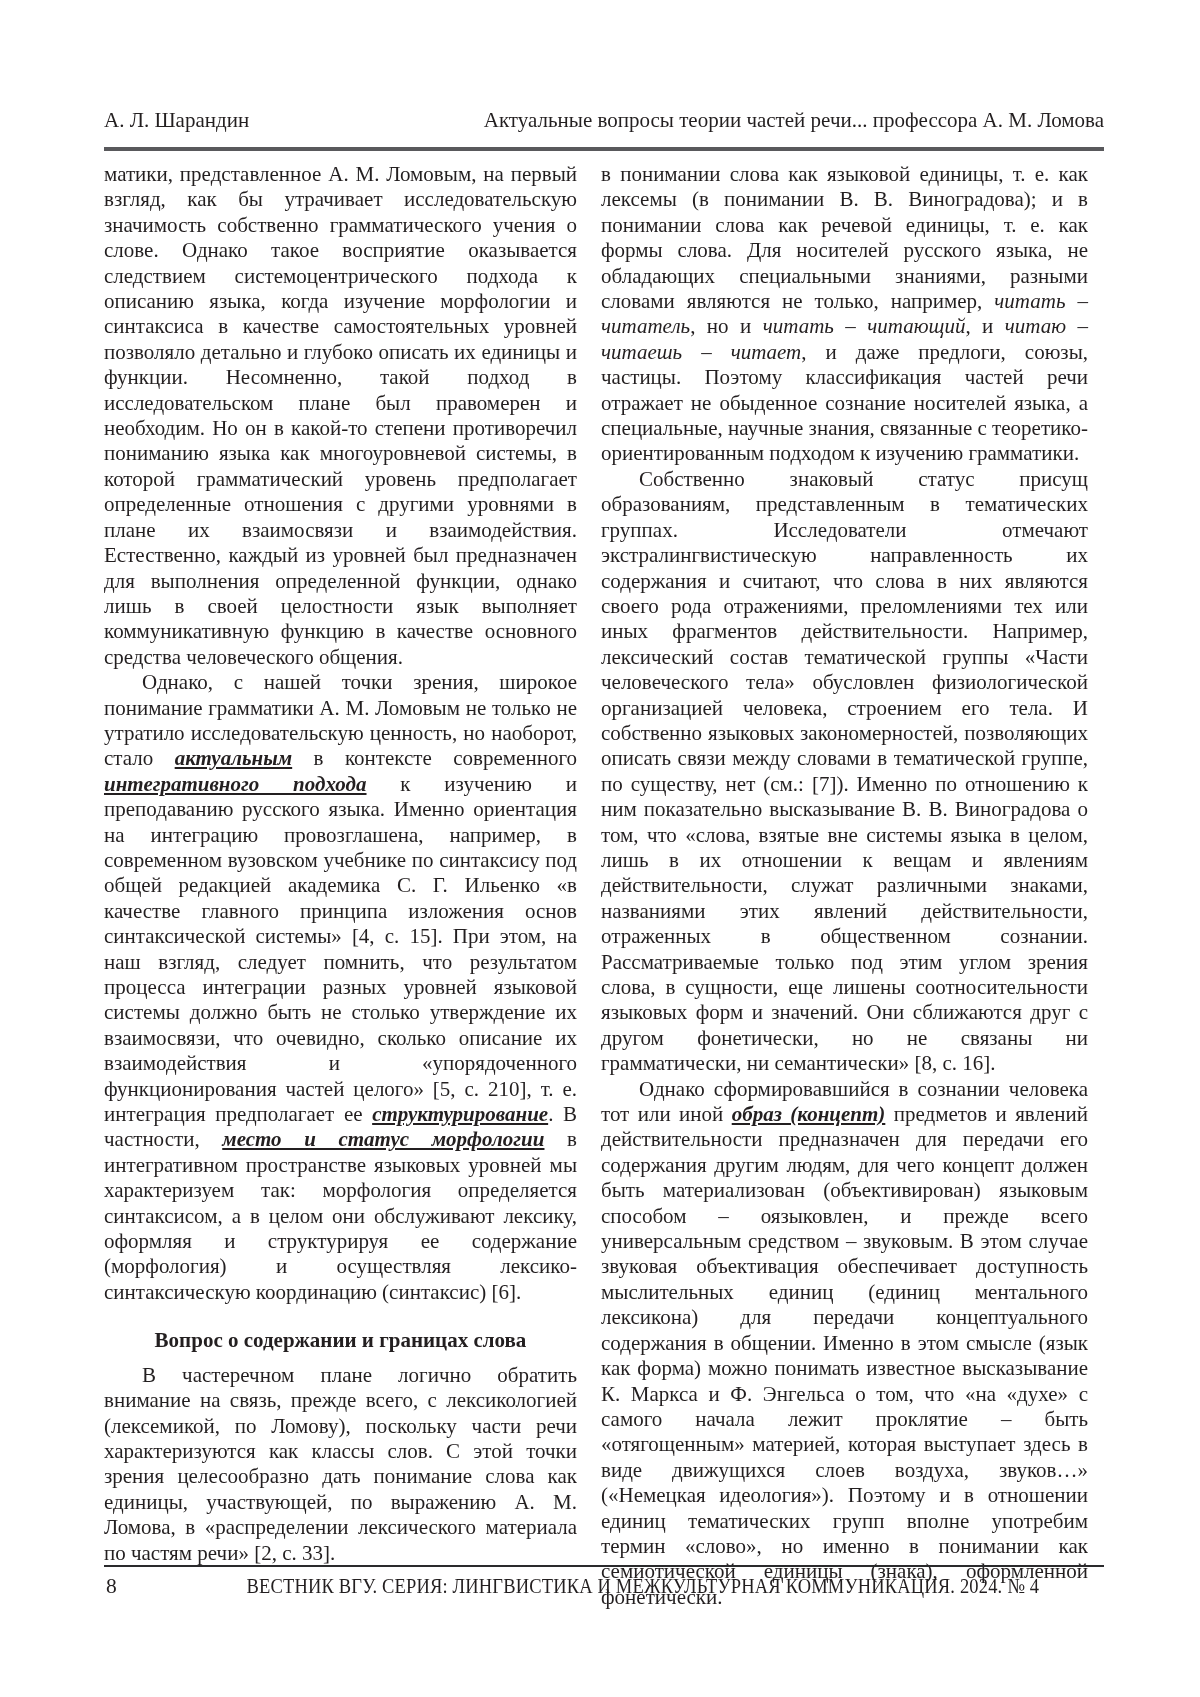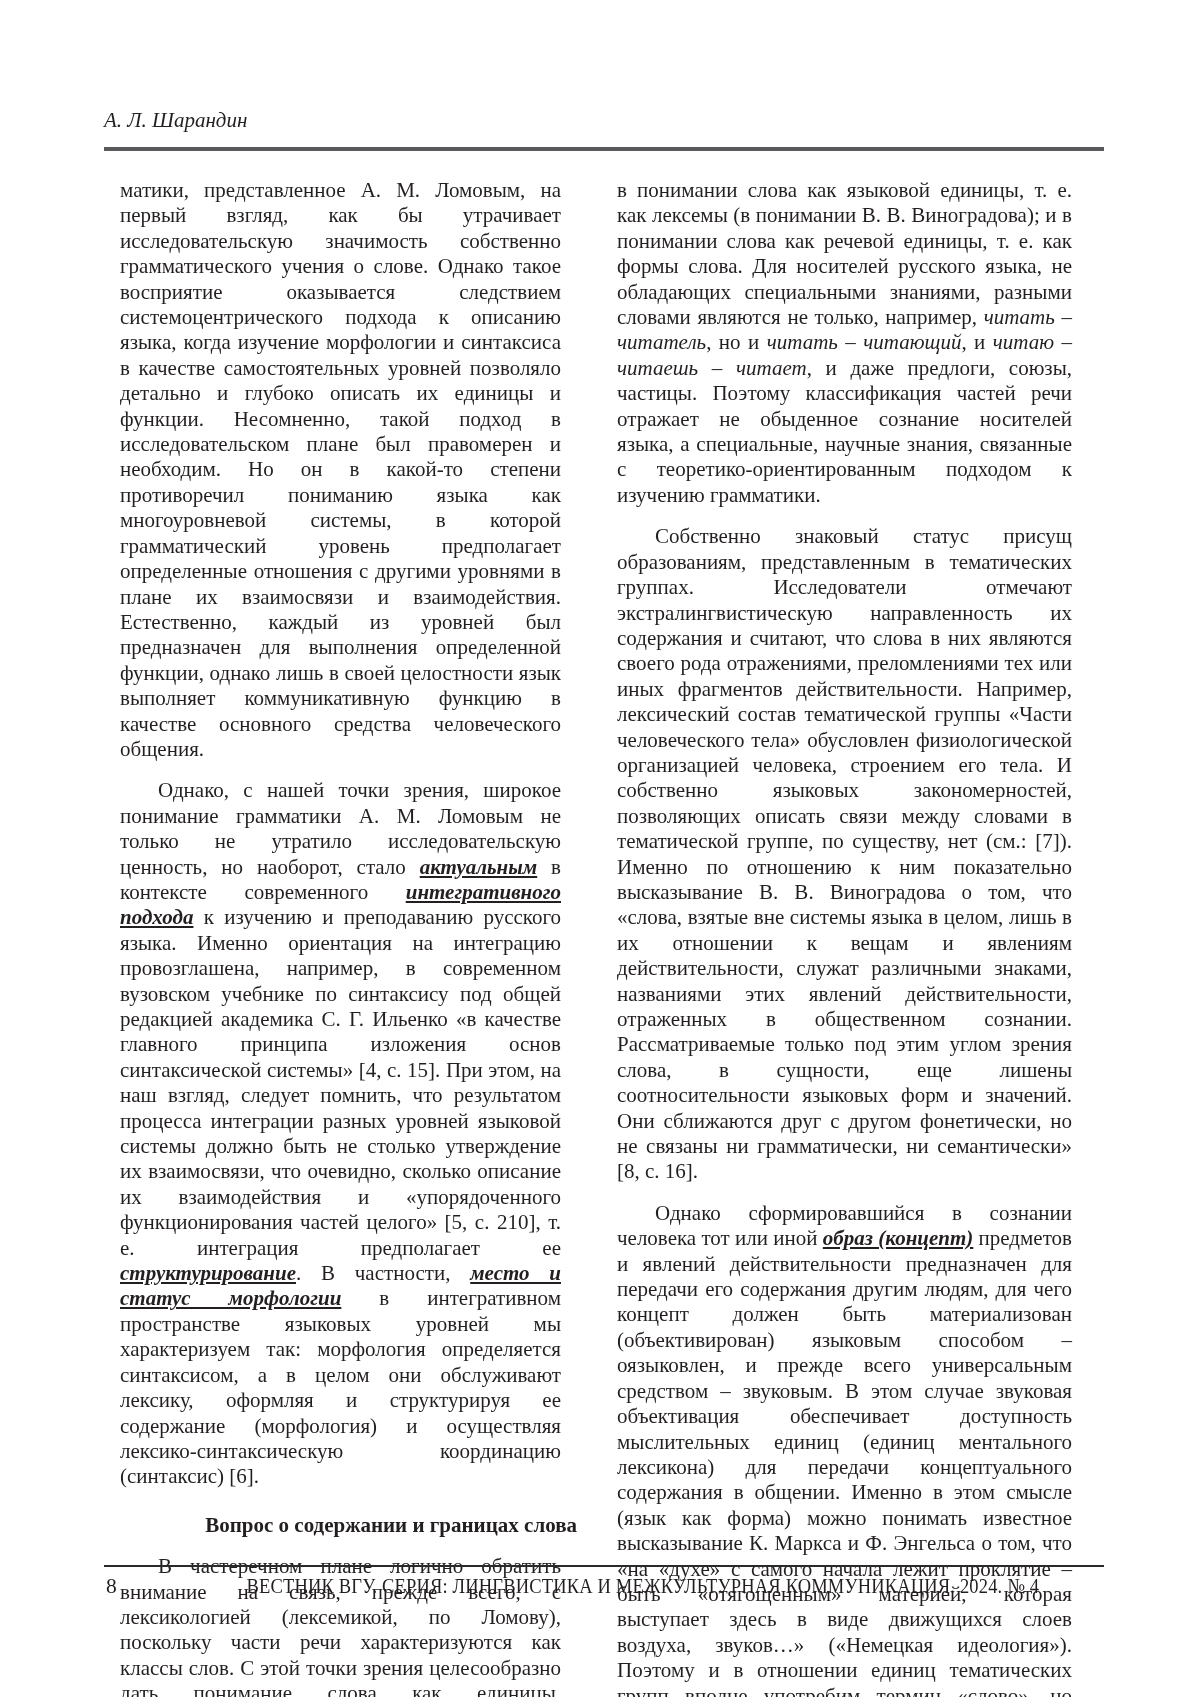--- a/index.html
+++ b/index.html
@@ -14,21 +14,20 @@
     color: #231f20;
   }
   .running-head {
     position: absolute;
     left: 104px;
     width: 1000px;
     top: 106px;
     display: flex;
     justify-content: space-between;
     align-items: flex-end;
-    font-style: italic;
     font-size: 21px;
     line-height: 28px;
     white-space: nowrap;
   }
   .head-rule {
     position: absolute;
     left: 104px;
     width: 1000px;
     top: 147px;
     height: 4px;
@@ -38,27 +37,27 @@
     position: absolute;
     top: 162px;
     font-size: 21px;
     line-height: 25.4px;
     text-align: justify;
     hyphens: auto;
     -webkit-hyphens: auto;
   }
   .column-left  { left: 104px; width: 473px; }
   .column-right { left: 601px; width: 487px; }
-  .column p.para { margin: 16px; padding: 0; }
+  .column p.para { margin: 0; padding: 0; }
   .column p.indent { text-indent: 38px; }
   .section-heading {
     font-size: 21px;
     line-height: 25.4px;
     font-weight: bold;
-    text-align: right;
+    text-align: center;
     margin: 23px 0 9px 0;
   }
   .it  { font-style: italic; }
   .bit { font-style: italic; font-weight: bold; text-decoration: underline; }
   .foot-rule {
     position: absolute;
     left: 104px;
     width: 1000px;
     top: 1565px;
     height: 2px;
@@ -86,20 +85,21 @@
     letter-spacing: 0.2px;
   }
 </style>
 </head>
 <body>
 
 <div class="page">
 
   <div class="running-head">
     <span>А. Л. Шарандин</span>
+    <span>Актуальные вопросы теории частей речи... профессора А. М. Ломова</span>
   </div>
 
   <div class="head-rule"></div>
 
   <div class="column column-left">
       <p class="para"><span>матики, представленное А. М. Ломовым, на первый взгляд, как бы утрачивает исследовательскую значимость собственно грамматического учения о слове. Однако такое восприятие оказывается следствием системоцентрического подхода к описанию языка, когда изучение морфологии и синтаксиса в качестве самостоятельных уровней позволяло детально и глубоко описать их единицы и функции. Несомненно, такой подход в исследовательском плане был правомерен и необходим. Но он в какой-то степени противоречил пониманию языка как многоуровневой системы, в которой грамматический уровень предполагает определенные отношения с другими уровнями в плане их взаимосвязи и взаимодействия. Естественно, каждый из уровней был предназначен для выполнения определенной функции, однако лишь в своей целостности язык выполняет коммуникативную функцию в качестве основного средства человеческого общения.</span></p>
       <p class="para indent"><span>Однако, с нашей точки зрения, широкое понимание грамматики А. М. Ломовым не только не утратило исследовательскую ценность, но наоборот, стало </span><span class="bit">актуальным</span><span> в контексте современного </span><span class="bit">интегративного подхода</span><span> к изучению и преподаванию русского языка. Именно ориентация на интеграцию провозглашена, например, в современном вузовском учебнике по синтаксису под общей редакцией академика С. Г. Ильенко «в качестве главного принципа изложения основ синтаксической системы» [4, с. 15]. При этом, на наш взгляд, следует помнить, что результатом процесса интеграции разных уровней языковой системы должно быть не столько утверждение их взаимосвязи, что очевидно, сколько описание их взаимодействия и «упорядоченного функционирования частей целого» [5, с. 210], т. е. интеграция предполагает ее </span><span class="bit">структурирование</span><span>. В частности, </span><span class="bit">место и статус морфологии</span><span> в интегративном пространстве языковых уровней мы характеризуем так: морфология определяется синтаксисом, а в целом они обслуживают лексику, оформляя и структурируя ее содержание (морфология) и осуществляя лексико-синтаксическую координацию (синтаксис) [6].</span></p>
       <h2 class="section-heading">Вопрос о содержании и границах слова</h2>
       <p class="para indent"><span>В частеречном плане логично обратить внимание на связь, прежде всего, с лексикологией (лексемикой, по Ломову), поскольку части речи характеризуются как классы слов. С этой точки зрения целесообразно дать понимание слова как единицы, участвующей, по выражению А. М. Ломова, в «распределении лексического материала по частям речи» [2, с. 33].</span></p>
     </div>

